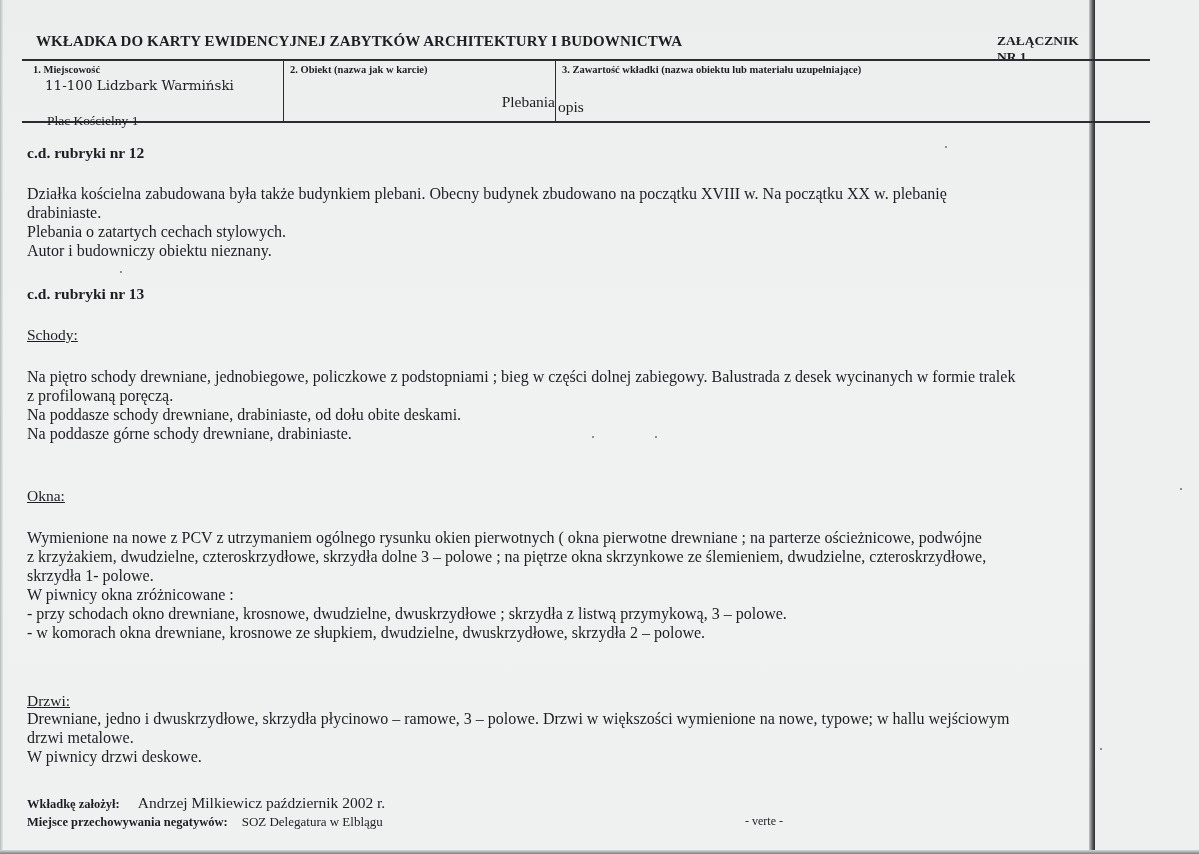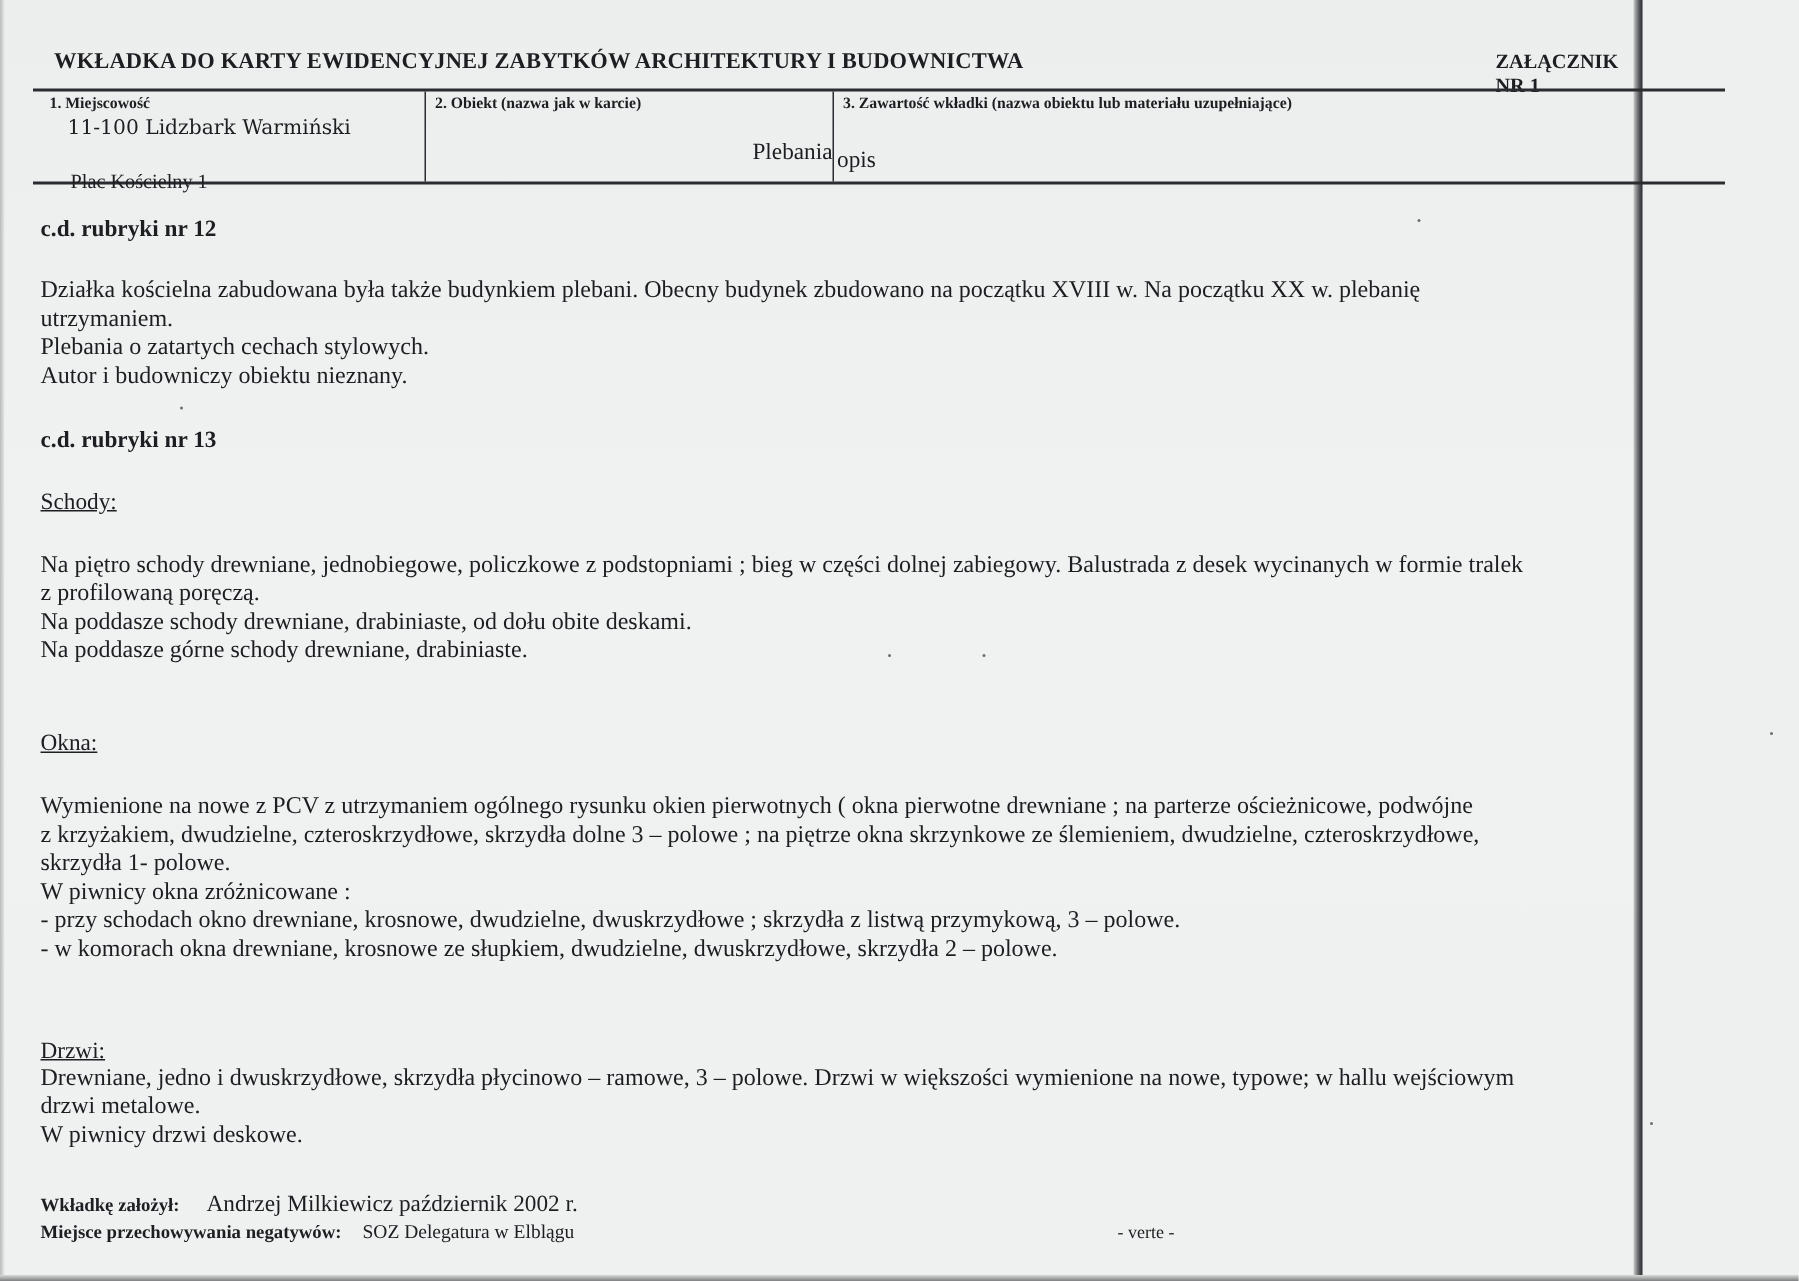--- a/index.html
+++ b/index.html
@@ -92,21 +92,21 @@
     </div>
     <div class="col col3">
       <div class="col-label">3. Zawartość wkładki (nazwa obiektu lub materiału uzupełniające)</div>
       <div class="v">opis</div>
     </div>
   </div>
 
   <div class="sec-head" style="top:144px;">c.d. rubryki nr 12</div>
   <div class="para" style="top:184px;">
     <div>Działka kościelna zabudowana była także budynkiem plebani. Obecny budynek zbudowano na początku XVIII w. Na początku XX w. plebanię</div>
-    <div>utrzymaniem.</div>
+    <div>drabiniaste.</div>
     <div>Plebania o zatartych cechach stylowych.</div>
     <div>Autor i budowniczy obiektu nieznany.</div>
   </div>
 
   <div class="sec-head" style="top:285px;">c.d. rubryki nr 13</div>
 
   <div class="sub-head" style="top:326px;">Schody:</div>
   <div class="para" style="top:367px;">
     <div>Na piętro schody drewniane, jednobiegowe, policzkowe z podstopniami ; bieg w części dolnej zabiegowy. Balustrada z desek wycinanych w formie tralek</div>
     <div>z profilowaną poręczą.</div>

